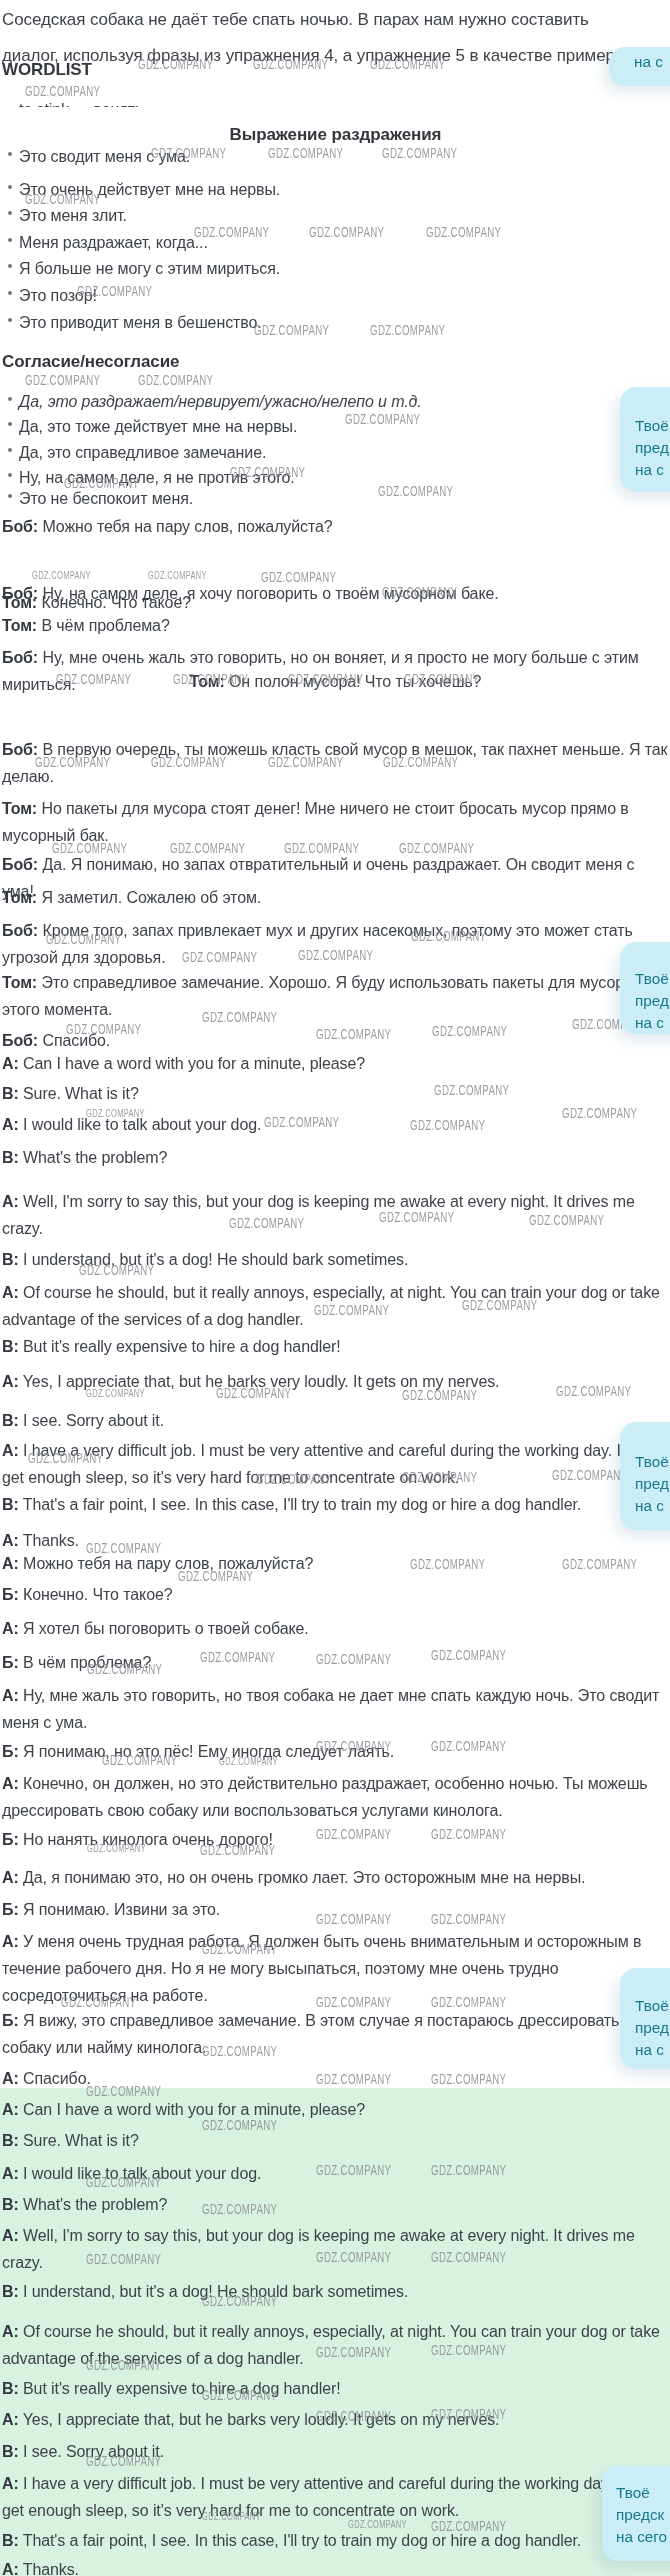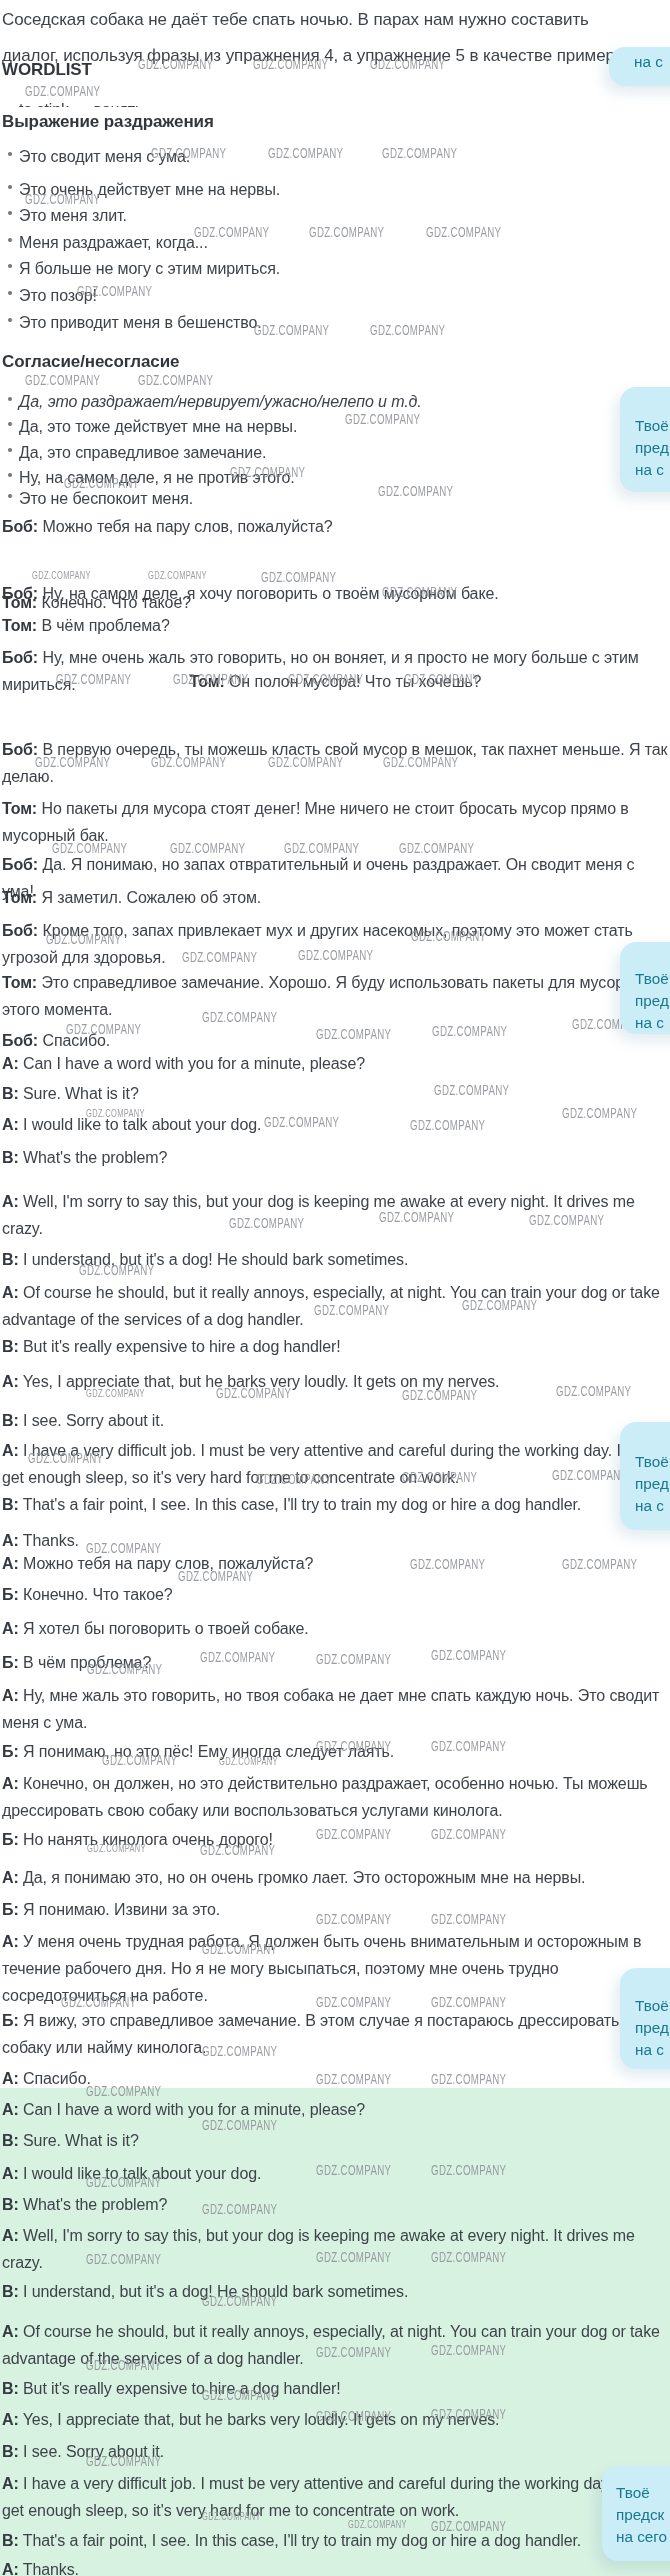--- a/index.html
+++ b/index.html
@@ -48,21 +48,21 @@
 </style>
 </head>
 <body>
 
 <div id="page">
   <div class="green-bg" id="green-bg" style="top: 2088px; height: 488px; background: rgb(216, 242, 226);"></div>
   <div id="content-layer">
       <div class="blk para" style="top: 2px;">Соседская собака не даёт тебе спать ночью. В парах нам нужно составить диалог, используя фразы из упражнения 4, а упражнение 5 в качестве примера.</div>
       <div class="blk heading" style="top: 56px;">WORDLIST</div>
       <div class="blk bullet clipped" style="top: 96px;">to stink — вонять</div>
-      <div class="blk heading" style="top: 108px;">Выражение раздражения</div>
+      <div class="blk heading" style="top: 121px; text-align: center;">Выражение раздражения</div>
       <div class="blk bullet" style="top: 143px;">Это сводит меня с ума.</div>
       <div class="blk bullet" style="top: 176px;">Это очень действует мне на нервы.</div>
       <div class="blk bullet" style="top: 202px;">Это меня злит.</div>
       <div class="blk bullet" style="top: 229px;">Меня раздражает, когда...</div>
       <div class="blk bullet" style="top: 255px;">Я больше не могу с этим мириться.</div>
       <div class="blk bullet" style="top: 282px;">Это позор!</div>
       <div class="blk bullet" style="top: 309px;">Это приводит меня в бешенство.</div>
       <div class="blk heading" style="top: 348px;">Согласие/несогласие</div>
       <div class="blk bullet" style="top: 388px; font-style: italic;">Да, это раздражает/нервирует/ужасно/нелепо и т.д.</div>
       <div class="blk bullet" style="top: 413px;">Да, это тоже действует мне на нервы.</div>

